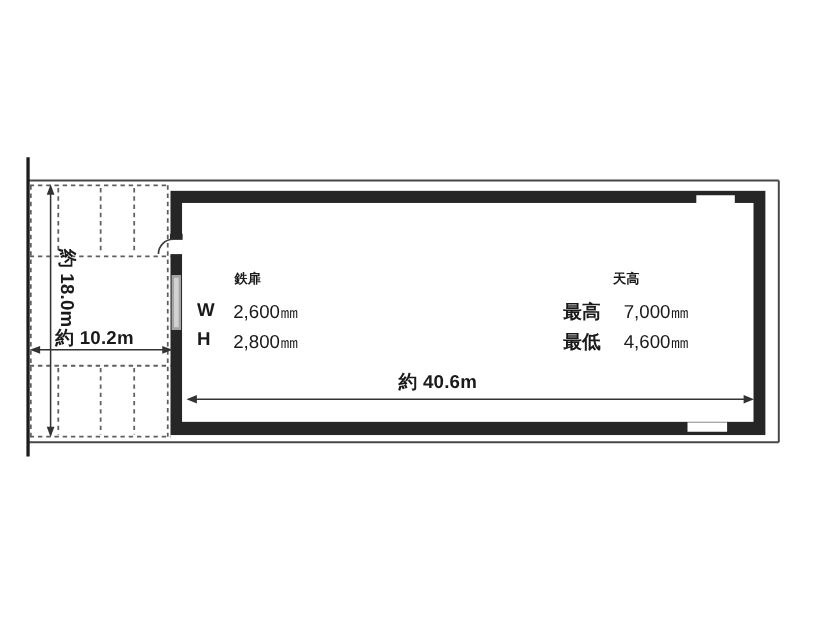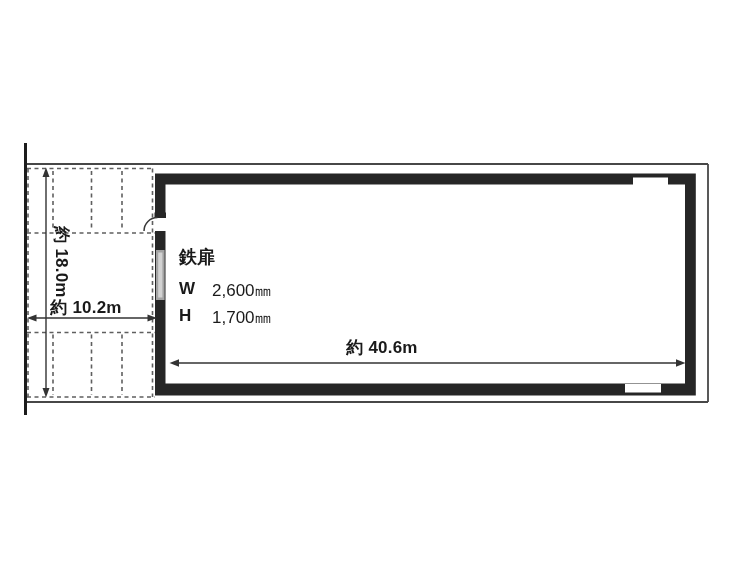--- a/index.html
+++ b/index.html
@@ -3,27 +3,27 @@
 <meta charset="utf-8">
 <style>
   html,body{margin:0;padding:0;background:#ffffff;}
   #stage{
     position:relative;width:750px;height:563px;background:#ffffff;overflow:hidden;
     font-family:"Liberation Sans","DejaVu Sans",sans-serif;color:#1a1a1a;
   }
   #plan-svg{position:absolute;left:0;top:0;}
   .label{position:absolute;white-space:pre;line-height:1;}
   .dim-label{font-size:17px;font-weight:600;letter-spacing:0.2px;}
-  #dim-width-label{left:382px;top:339px;transform:translateX(-50%);}
+  #dim-width-label{left:398px;top:339px;transform:translateX(-50%);}
   #dim-frontage-label{left:86px;top:299px;transform:translateX(-50%);}
   #dim-depth-label{left:61px;top:262px;transform:translate(-50%,-50%) rotate(90deg);}
   .info-block{position:absolute;}
   #steel-door-block{left:179px;top:245px;}
   #ceiling-block{left:512px;top:245px;}
-  .info-title{font-size:18px;font-weight:700;margin:0 0 10px 0;}
+  .info-title{font-size:12px;font-weight:700;margin:0 0 10px 0;text-align:center;}
   .info-rows{display:grid;row-gap:4px;font-size:17px;}
   #steel-door-block .info-rows{grid-template-columns:33px auto;}
   #ceiling-block .info-rows{grid-template-columns:55px auto;}
   .info-rows .lab{font-weight:700;}
   .info-rows .val{font-weight:500;}
   #steel-door-block .lab{font-weight:600;}
 </style>
 </head>
 <body>
 
@@ -95,20 +95,27 @@
   <div class="label dim-label" id="dim-width-label">約 40.6m</div>
   <div class="label dim-label" id="dim-frontage-label">約 10.2m</div>
   <div class="label dim-label" id="dim-depth-label">約 18.0m</div>
 
   <div class="info-block" id="steel-door-block">
     <div class="info-title">鉄扉</div>
     <div class="info-rows">
       <span class="lab">W</span>
       <span class="val">2,600㎜</span>
       <span class="lab">H</span>
-      <span class="val">1,700㎜</span>
+      <span class="val">2,800㎜</span>
     </div>
   </div>
 
   <div class="info-block" id="ceiling-block">
+    <div class="info-title">天高</div>
+    <div class="info-rows">
+      <span class="lab">最高</span>
+      <span class="val">7,000㎜</span>
+      <span class="lab">最低</span>
+      <span class="val">4,600㎜</span>
+    </div>
   </div>
 
 </div>
 
 </body></html>

